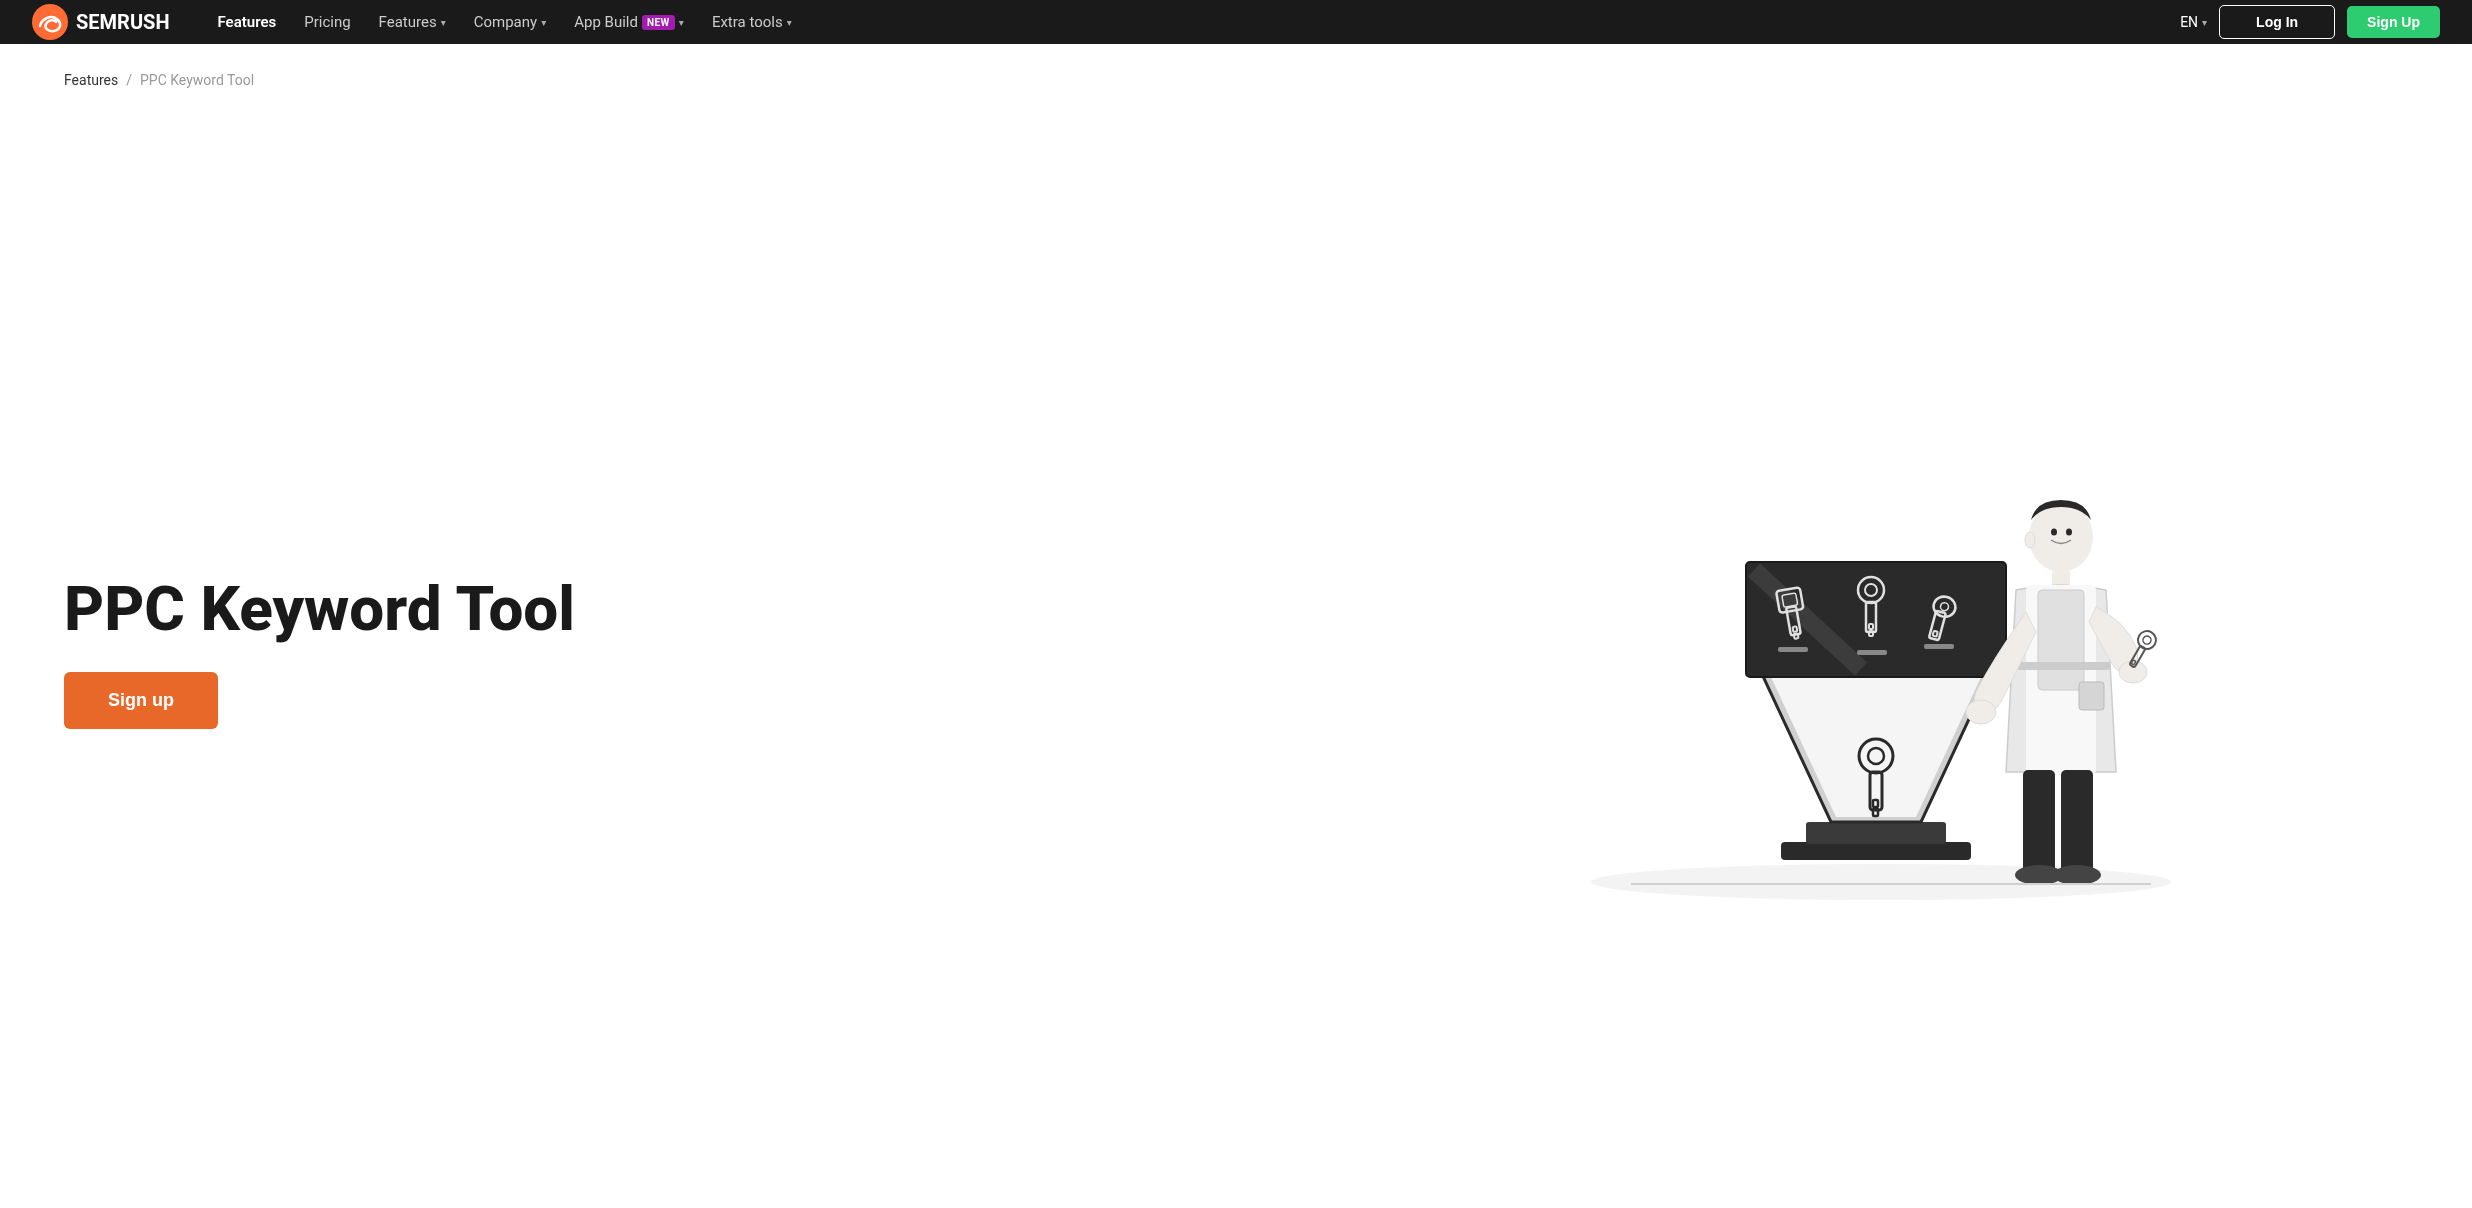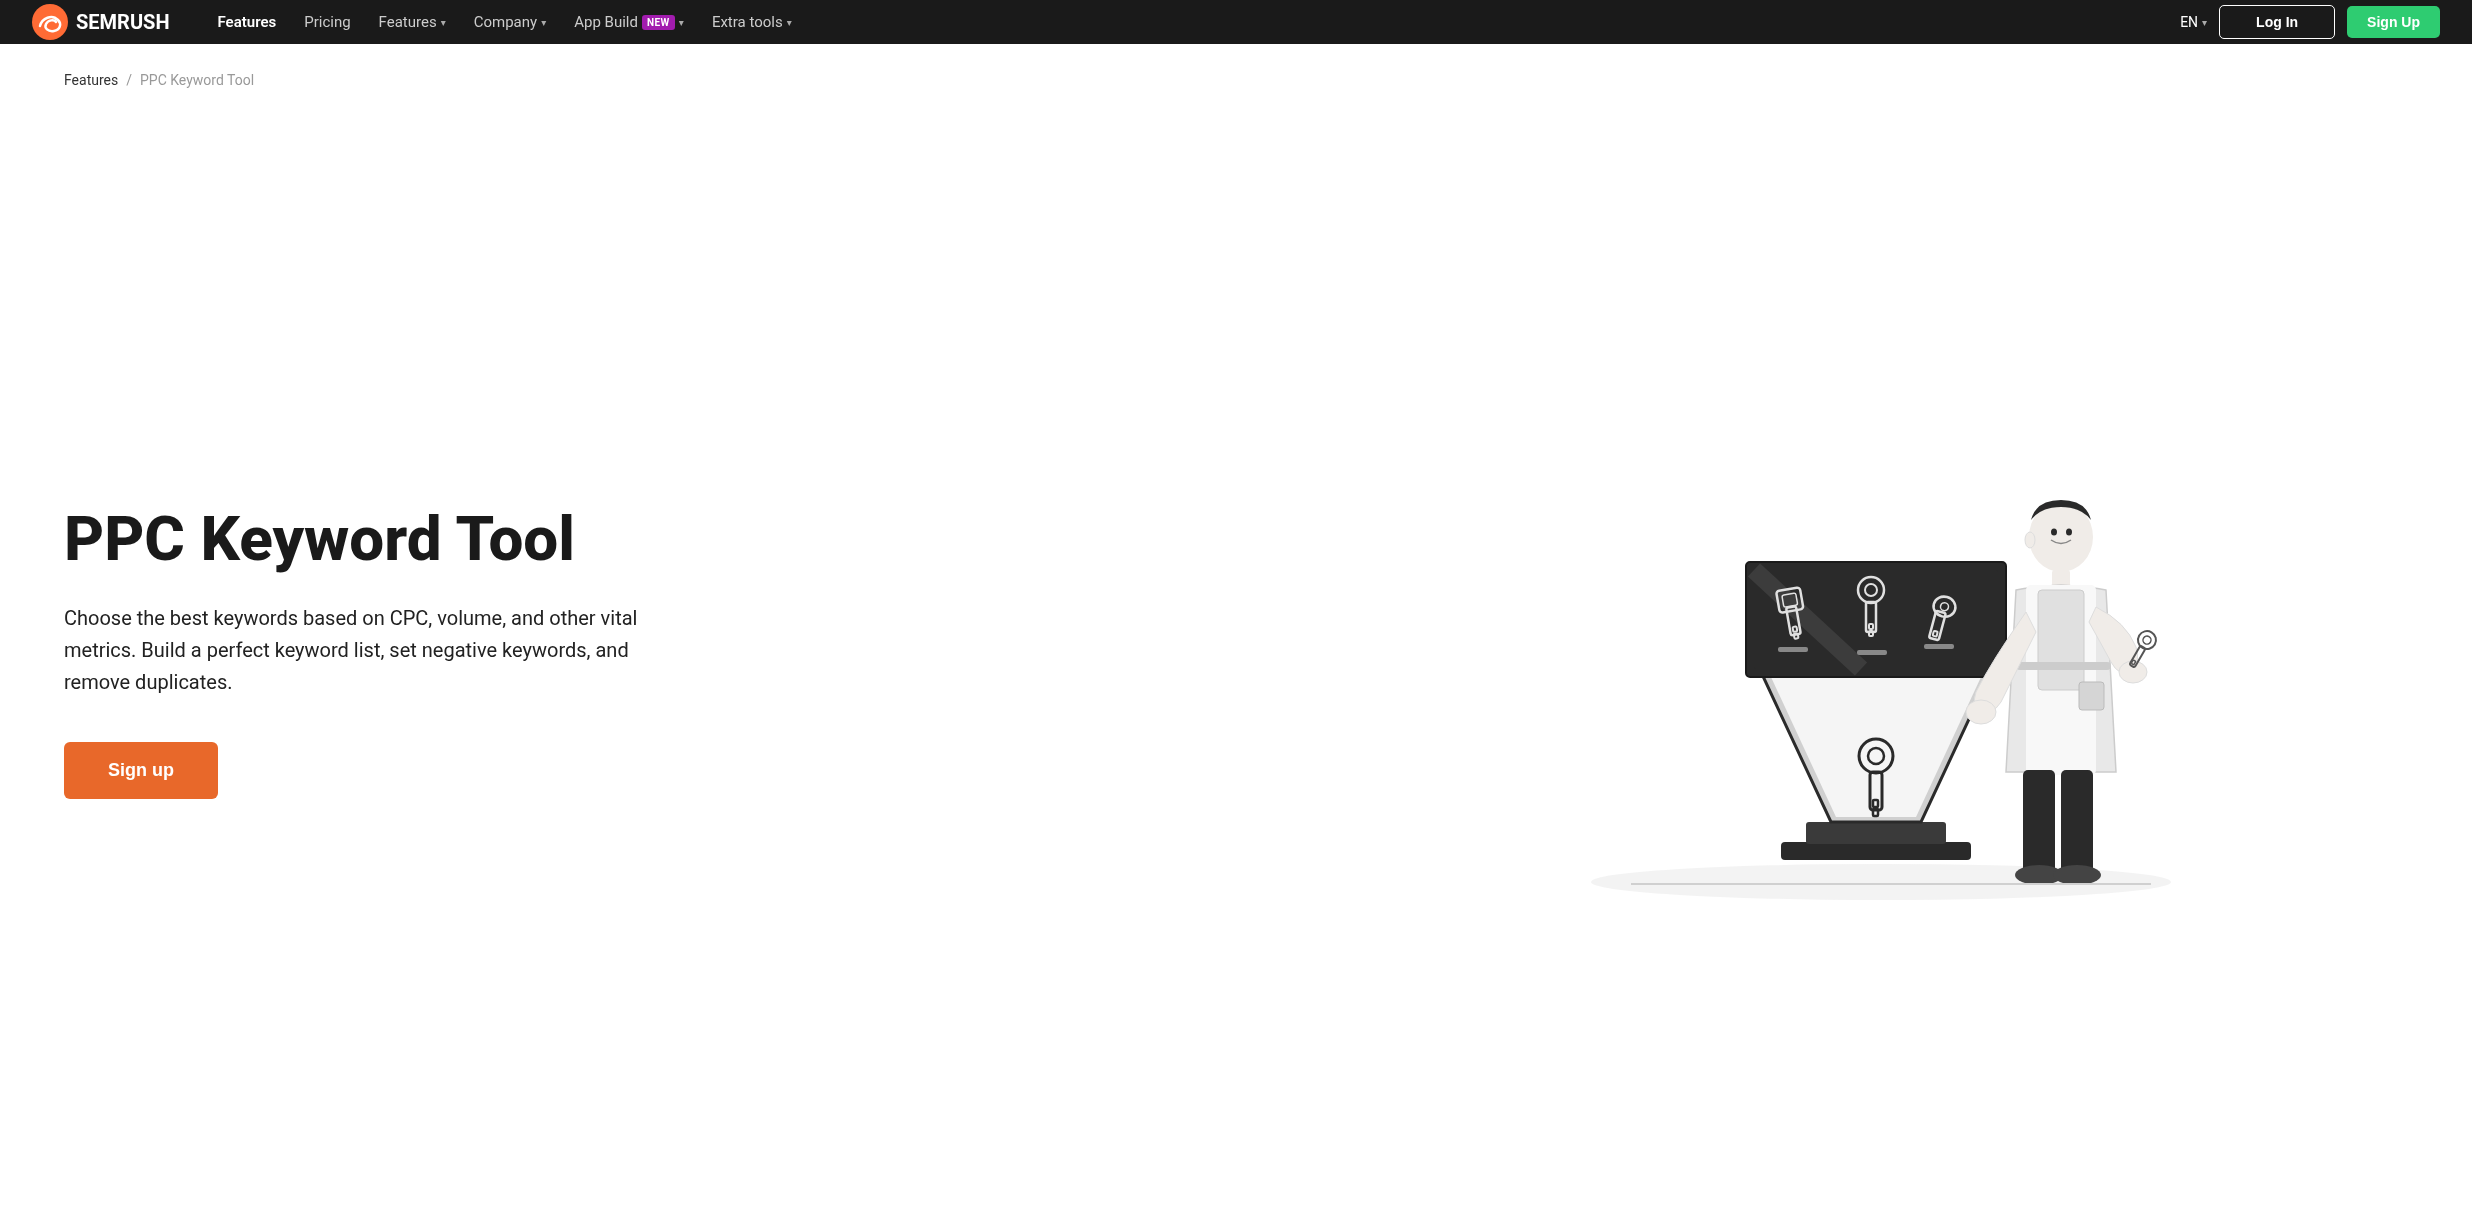--- a/index.html
+++ b/index.html
@@ -224,21 +224,20 @@
 
 <div class="breadcrumb">
   <a class="breadcrumb-link">Features</a>
   <span class="breadcrumb-sep">/</span>
   <span class="breadcrumb-current">PPC Keyword Tool</span>
 </div>
 
 <div class="main-content">
   <div class="content-left">
     <h1 class="page-title">PPC Keyword Tool</h1>
-    <p class="page-description">Choose the best keywords based on CPC, volume, and other vital metrics. Build a perfect keyword list, set negative keywords, and remove duplicates.</p>
     <button class="btn-signup-main">Sign up</button>
   </div>
 
   <div class="content-right">
 
     <svg class="illustration-svg" viewBox="0 0 620 520" xmlns="http://www.w3.org/2000/svg">
 
       <ellipse cx="310" cy="490" rx="290" ry="18" fill="#e8e8e8" opacity="0.5"></ellipse>
 
       <rect x="210" y="450" width="190" height="18" rx="4" fill="#2a2a2a"></rect>

